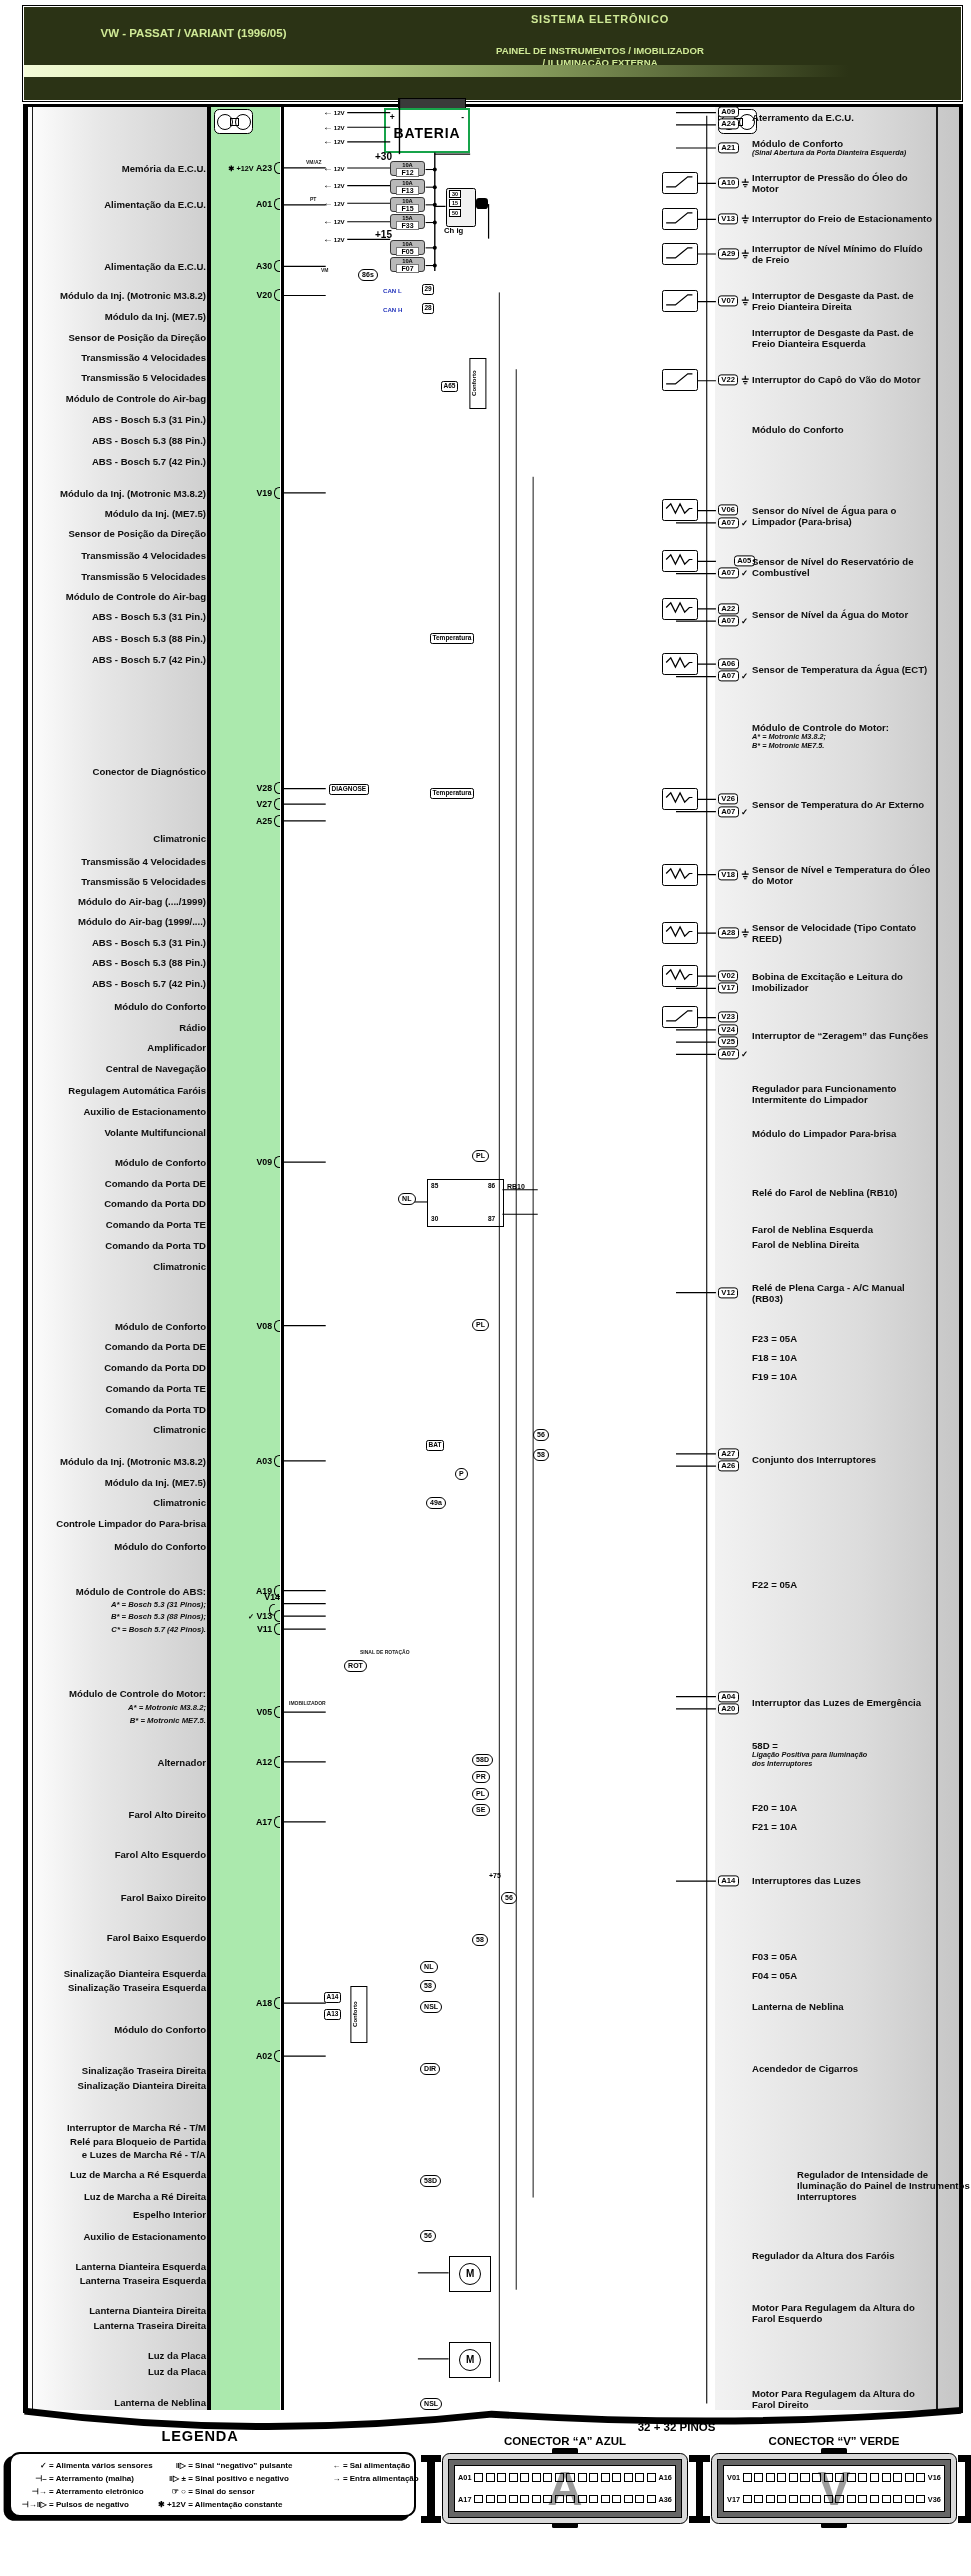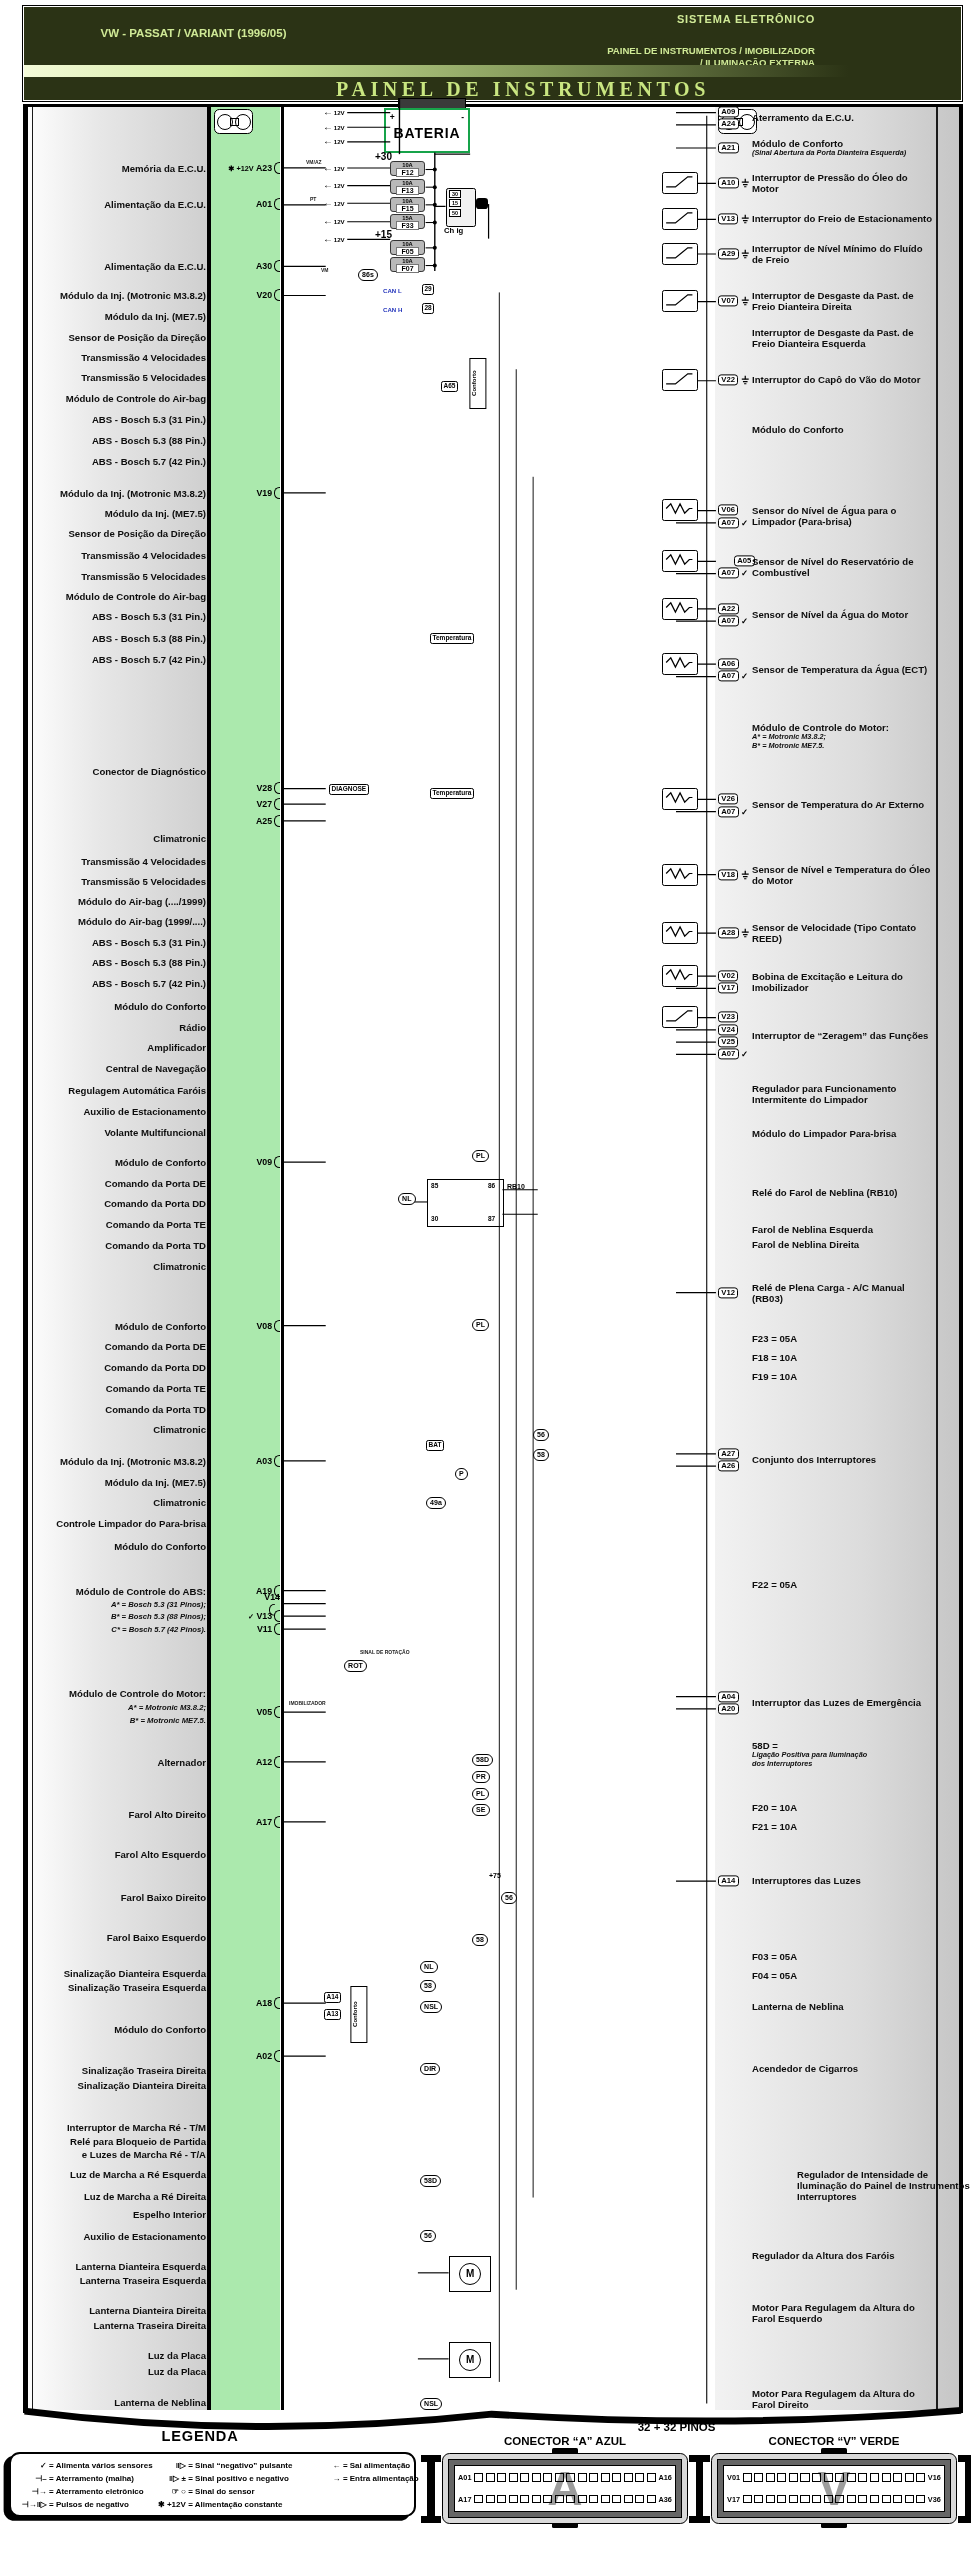--- a/index.html
+++ b/index.html
@@ -3,21 +3,21 @@
 <meta charset="utf-8">
 <style>
   html,body{margin:0;padding:0;background:#fff;}
   #canvas{position:relative;width:971px;height:2576px;background:#fff;
           font-family:"Liberation Sans",sans-serif;overflow:hidden;}
   
   .hdr{position:absolute;left:23px;top:6.1px;width:939px;height:95px;background:#2b3315;
        border:1.5px solid #fff;outline:1.2px solid #000;box-sizing:border-box;}
   .hdr-left{position:absolute;left:31px;top:20px;width:277px;text-align:center;
             color:#cfe996;font-weight:bold;font-size:11.5px;}
-  .hdr-mid{position:absolute;left:361px;top:6.1px;width:430px;text-align:right;color:#cfe996;font-weight:bold;}
+  .hdr-mid{position:absolute;left:361px;top:6.1px;width:430px;text-align:center;color:#cfe996;font-weight:bold;}
   .hm1{font-size:11px;letter-spacing:0.8px;}
   .hm2{font-size:9.6px;margin-top:20px;line-height:1.25;white-space:pre-line;}
   .stripe{position:absolute;left:0;top:58px;width:100%;height:11.5px;
           background:linear-gradient(90deg,#f4fbd9, #cfe89b 22%, #84995a 55%, #2b3315 88%);}
   .big-title{position:absolute;left:115px;top:71px;width:768px;text-align:center;
              font-family:"Liberation Serif",serif;font-weight:bold;font-size:20px;
              letter-spacing:4.6px;color:#c9e681;}
   
   .vbar{position:absolute;background:#000;}
   .hbar{position:absolute;background:#000;}
@@ -115,21 +115,20 @@
 <div id="canvas">
 
   <div class="hdr">
     <div class="hdr-left">VW - PASSAT / VARIANT (1996/05)</div>
     <div class="hdr-mid">
       <div class="hm1">SISTEMA ELETRÔNICO</div>
       <div class="hm2">PAINEL DE INSTRUMENTOS / IMOBILIZADOR
 / ILUMINAÇÃO EXTERNA</div>
     </div>
     <div class="stripe"></div>
-    <div class="big-title">PAINEL DE INSTRUMENTOS</div>
   </div>
 
   <div class="vbar" style="left:23px;top:104px;width:4.6px;height:2309px"></div>
   <div class="vbar" style="left:959px;top:104px;width:3.8px;height:2309px"></div>
   <div class="hbar" style="left:23px;top:104px;width:940px;height:3.1px"></div>
   <div class="panelL"></div>
   <div class="panelR"></div>
   <div class="strip"></div>
   <div class="center"></div>
   <div class="seam" style="left:207px;top:107px;height:2303px;width:3.8px;background:#000"></div>

